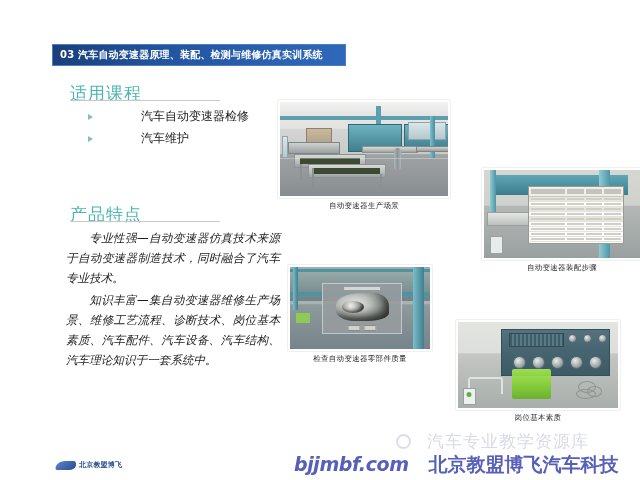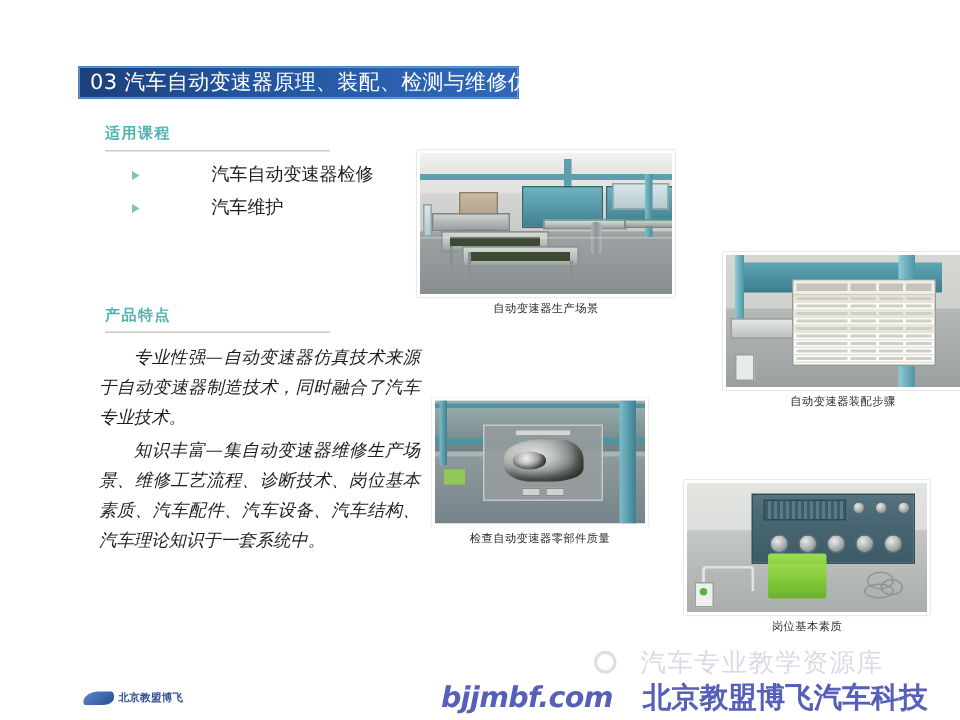--- a/index.html
+++ b/index.html
@@ -25,33 +25,33 @@
     height: 22px;
     background: linear-gradient(90deg, #1b3f7a 0%, #22539c 35%, #2a5fae 70%, #2f68ba 100%);
     border: 1px solid #4a7fc4;
     box-sizing: border-box;
     display: flex;
     align-items: center;
     padding-left: 7px;
   }
   #slide-title-bar .title-text {
     color: #ffffff;
-    font-size: 14px;
+    font-size: 10px;
     letter-spacing: 0.2px;
     white-space: nowrap;
-    font-weight: 400;
+    font-weight: 700;
   }
 
   
   .section-heading {
     position: absolute;
-    font-size: 10px;
+    font-size: 17px;
     color: #4cb5b0;
     letter-spacing: 1px;
-    font-weight: 700;
+    font-weight: 400;
   }
   #heading-courses { left: 70px; top: 82px; }
   #heading-features { left: 70px; top: 203px; }
 
   .heading-underline {
     position: absolute;
     height: 1px;
     background: #c9c9c9;
   }
   #underline-courses { left: 70px; top: 100px; width: 150px; }

